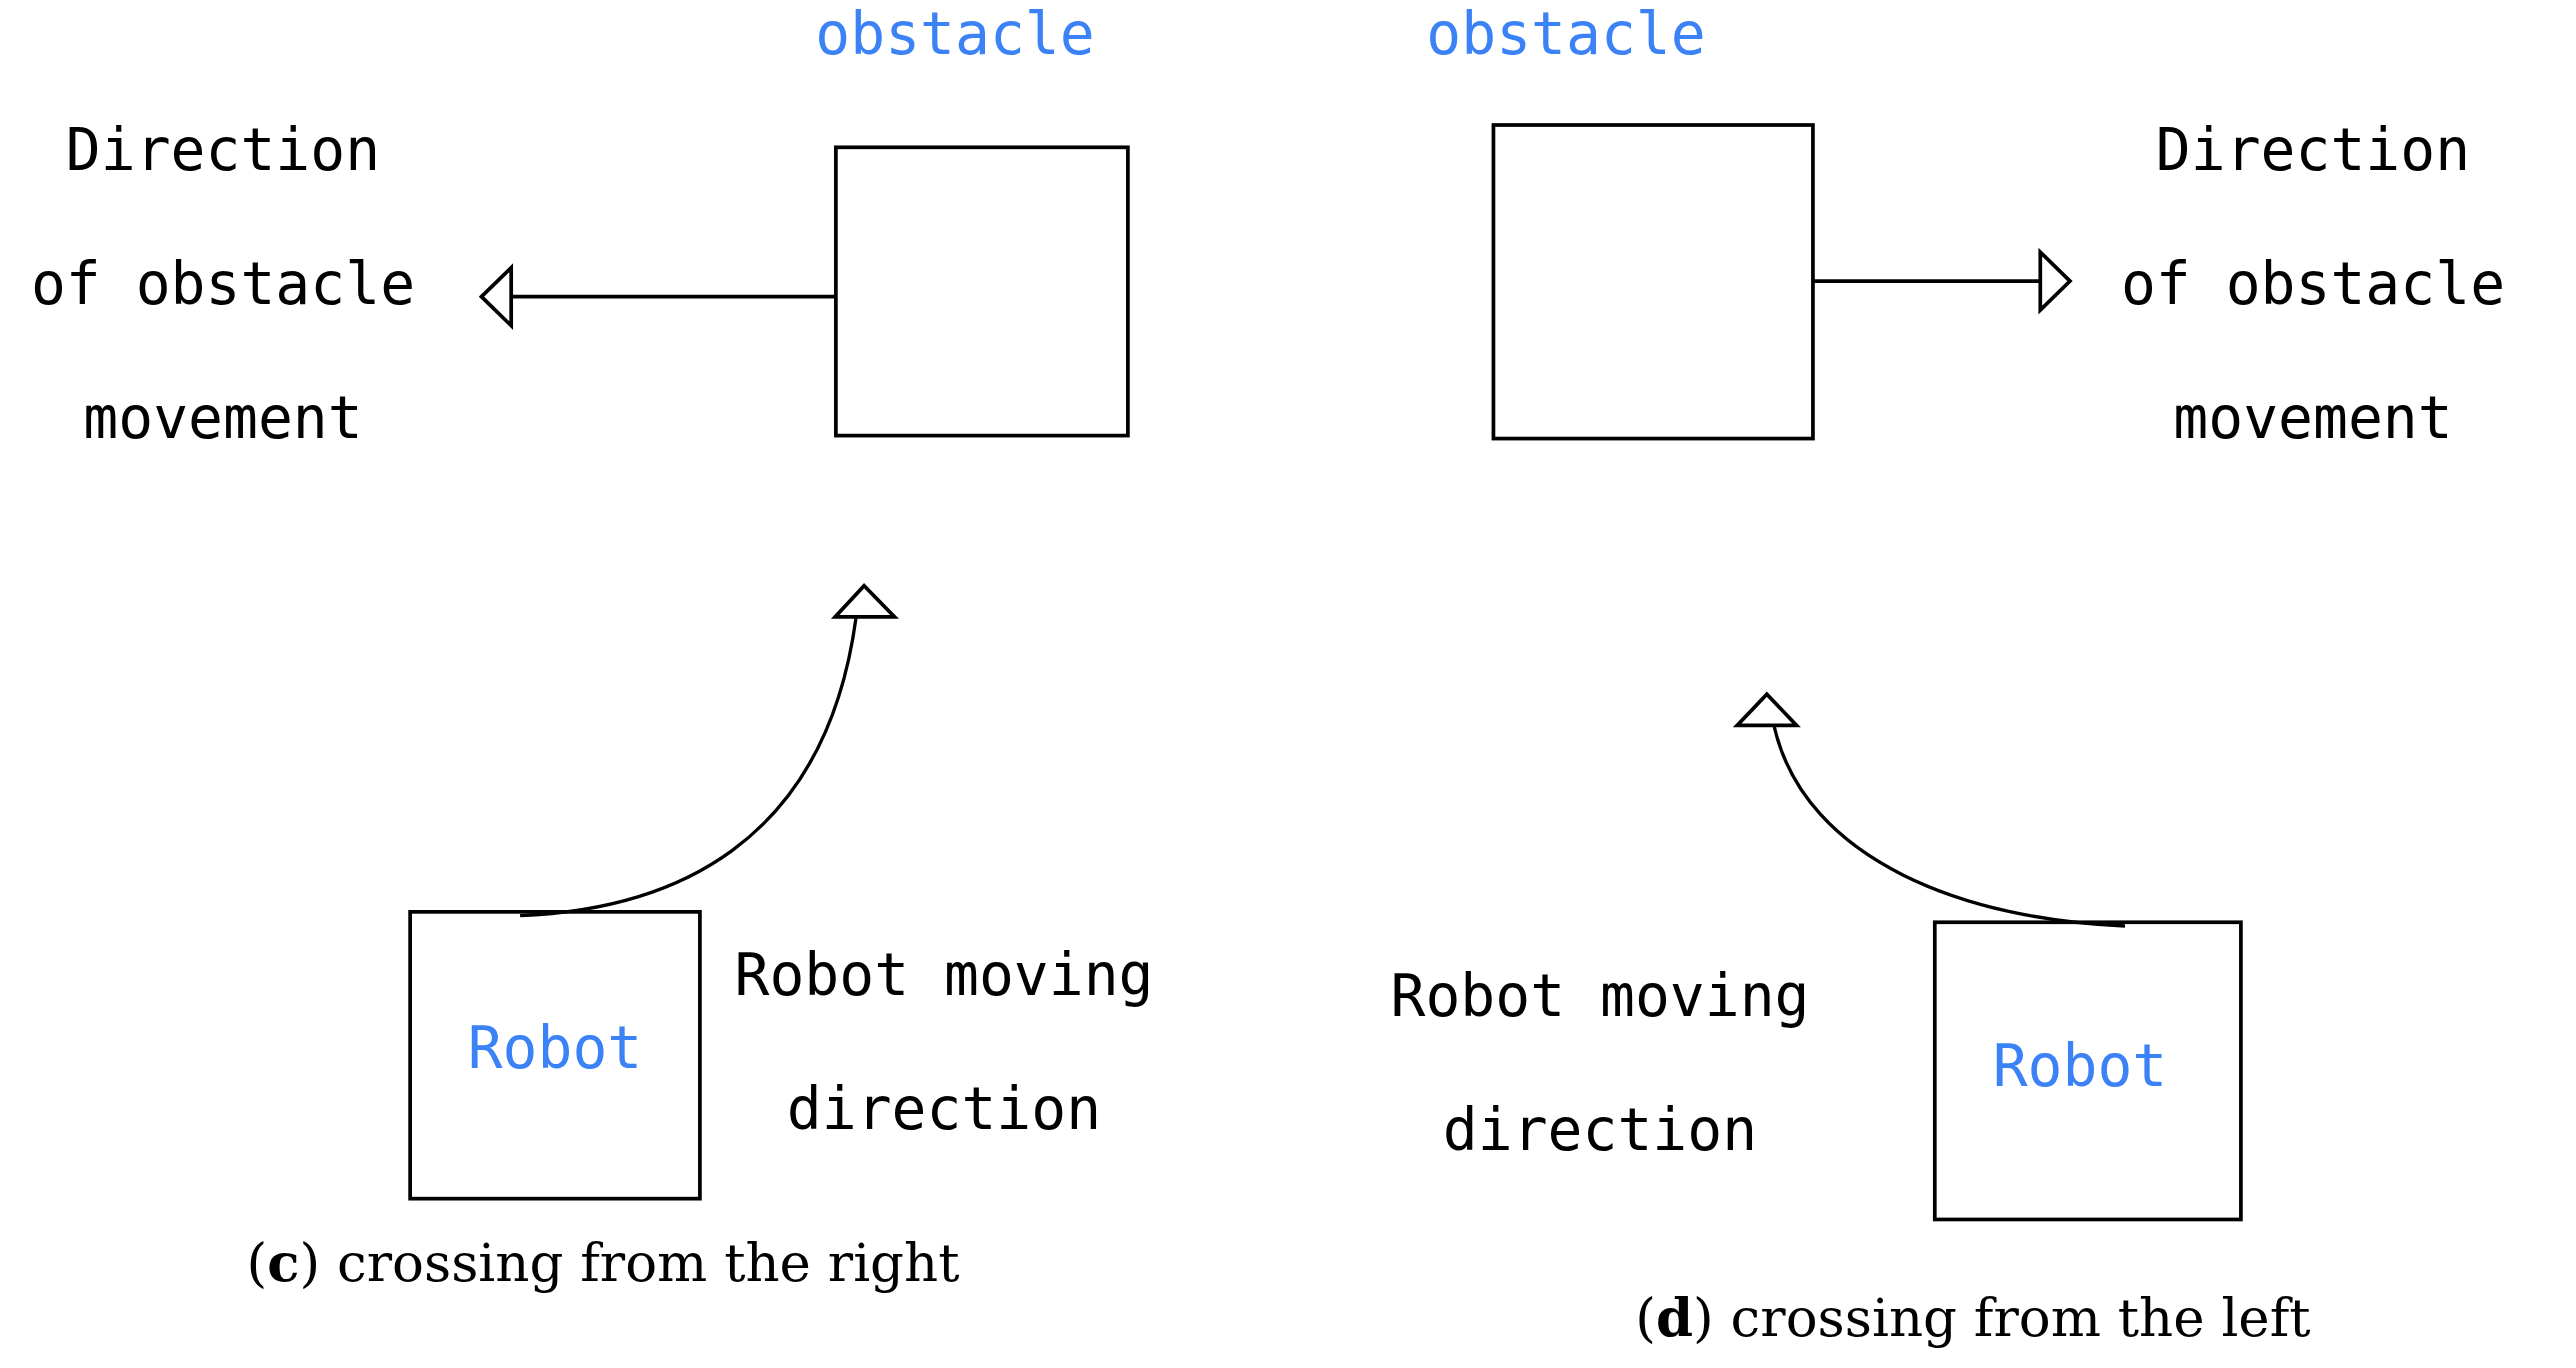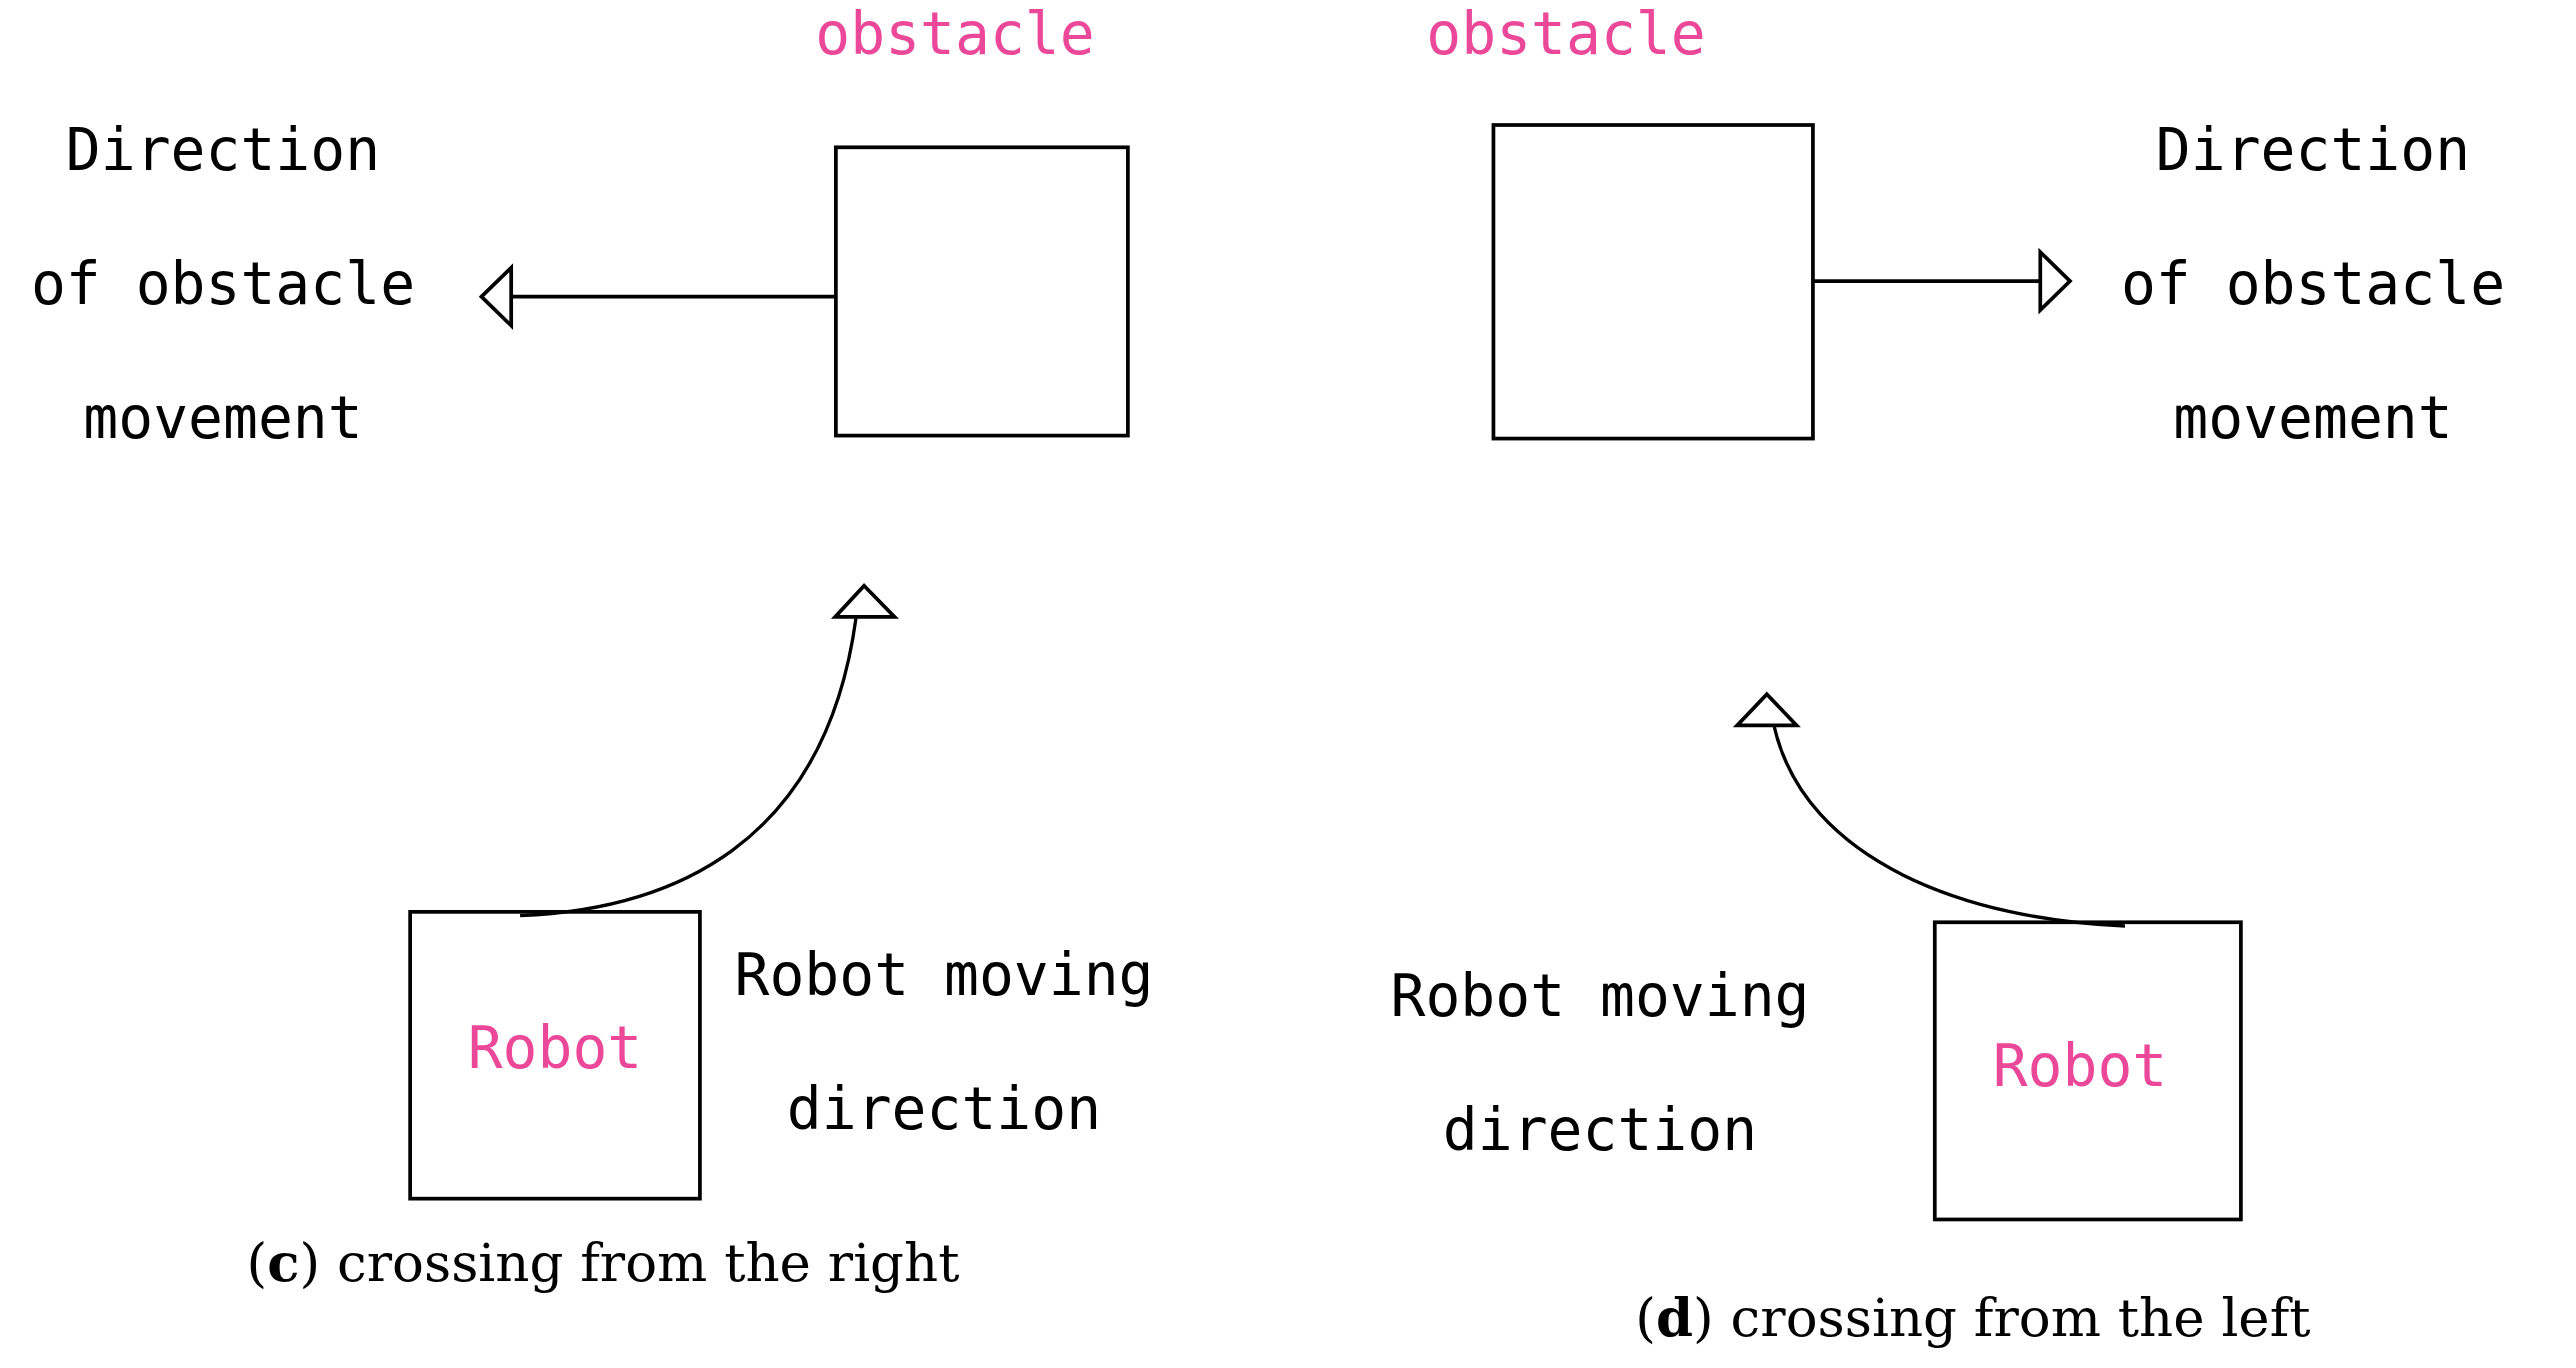--- a/index.html
+++ b/index.html
@@ -38,21 +38,21 @@
     fill: #ffffff;
     stroke: #000000;
     stroke-width: 5;
     stroke-linejoin: miter;
   }
   .mono-label {
     position: absolute;
     font-family: "DejaVu Sans Mono", "Liberation Mono", monospace;
     font-size: 58px;
     line-height: 1;
-    color: #ec4899;
+    color: #3b82f6;
     white-space: pre;
     letter-spacing: 0px;
     transform: translate(-50%, 0);
   }
   .mono-block {
     position: absolute;
     font-family: "DejaVu Sans Mono", "Liberation Mono", monospace;
     font-size: 58px;
     line-height: 134px;
     color: #000000;

